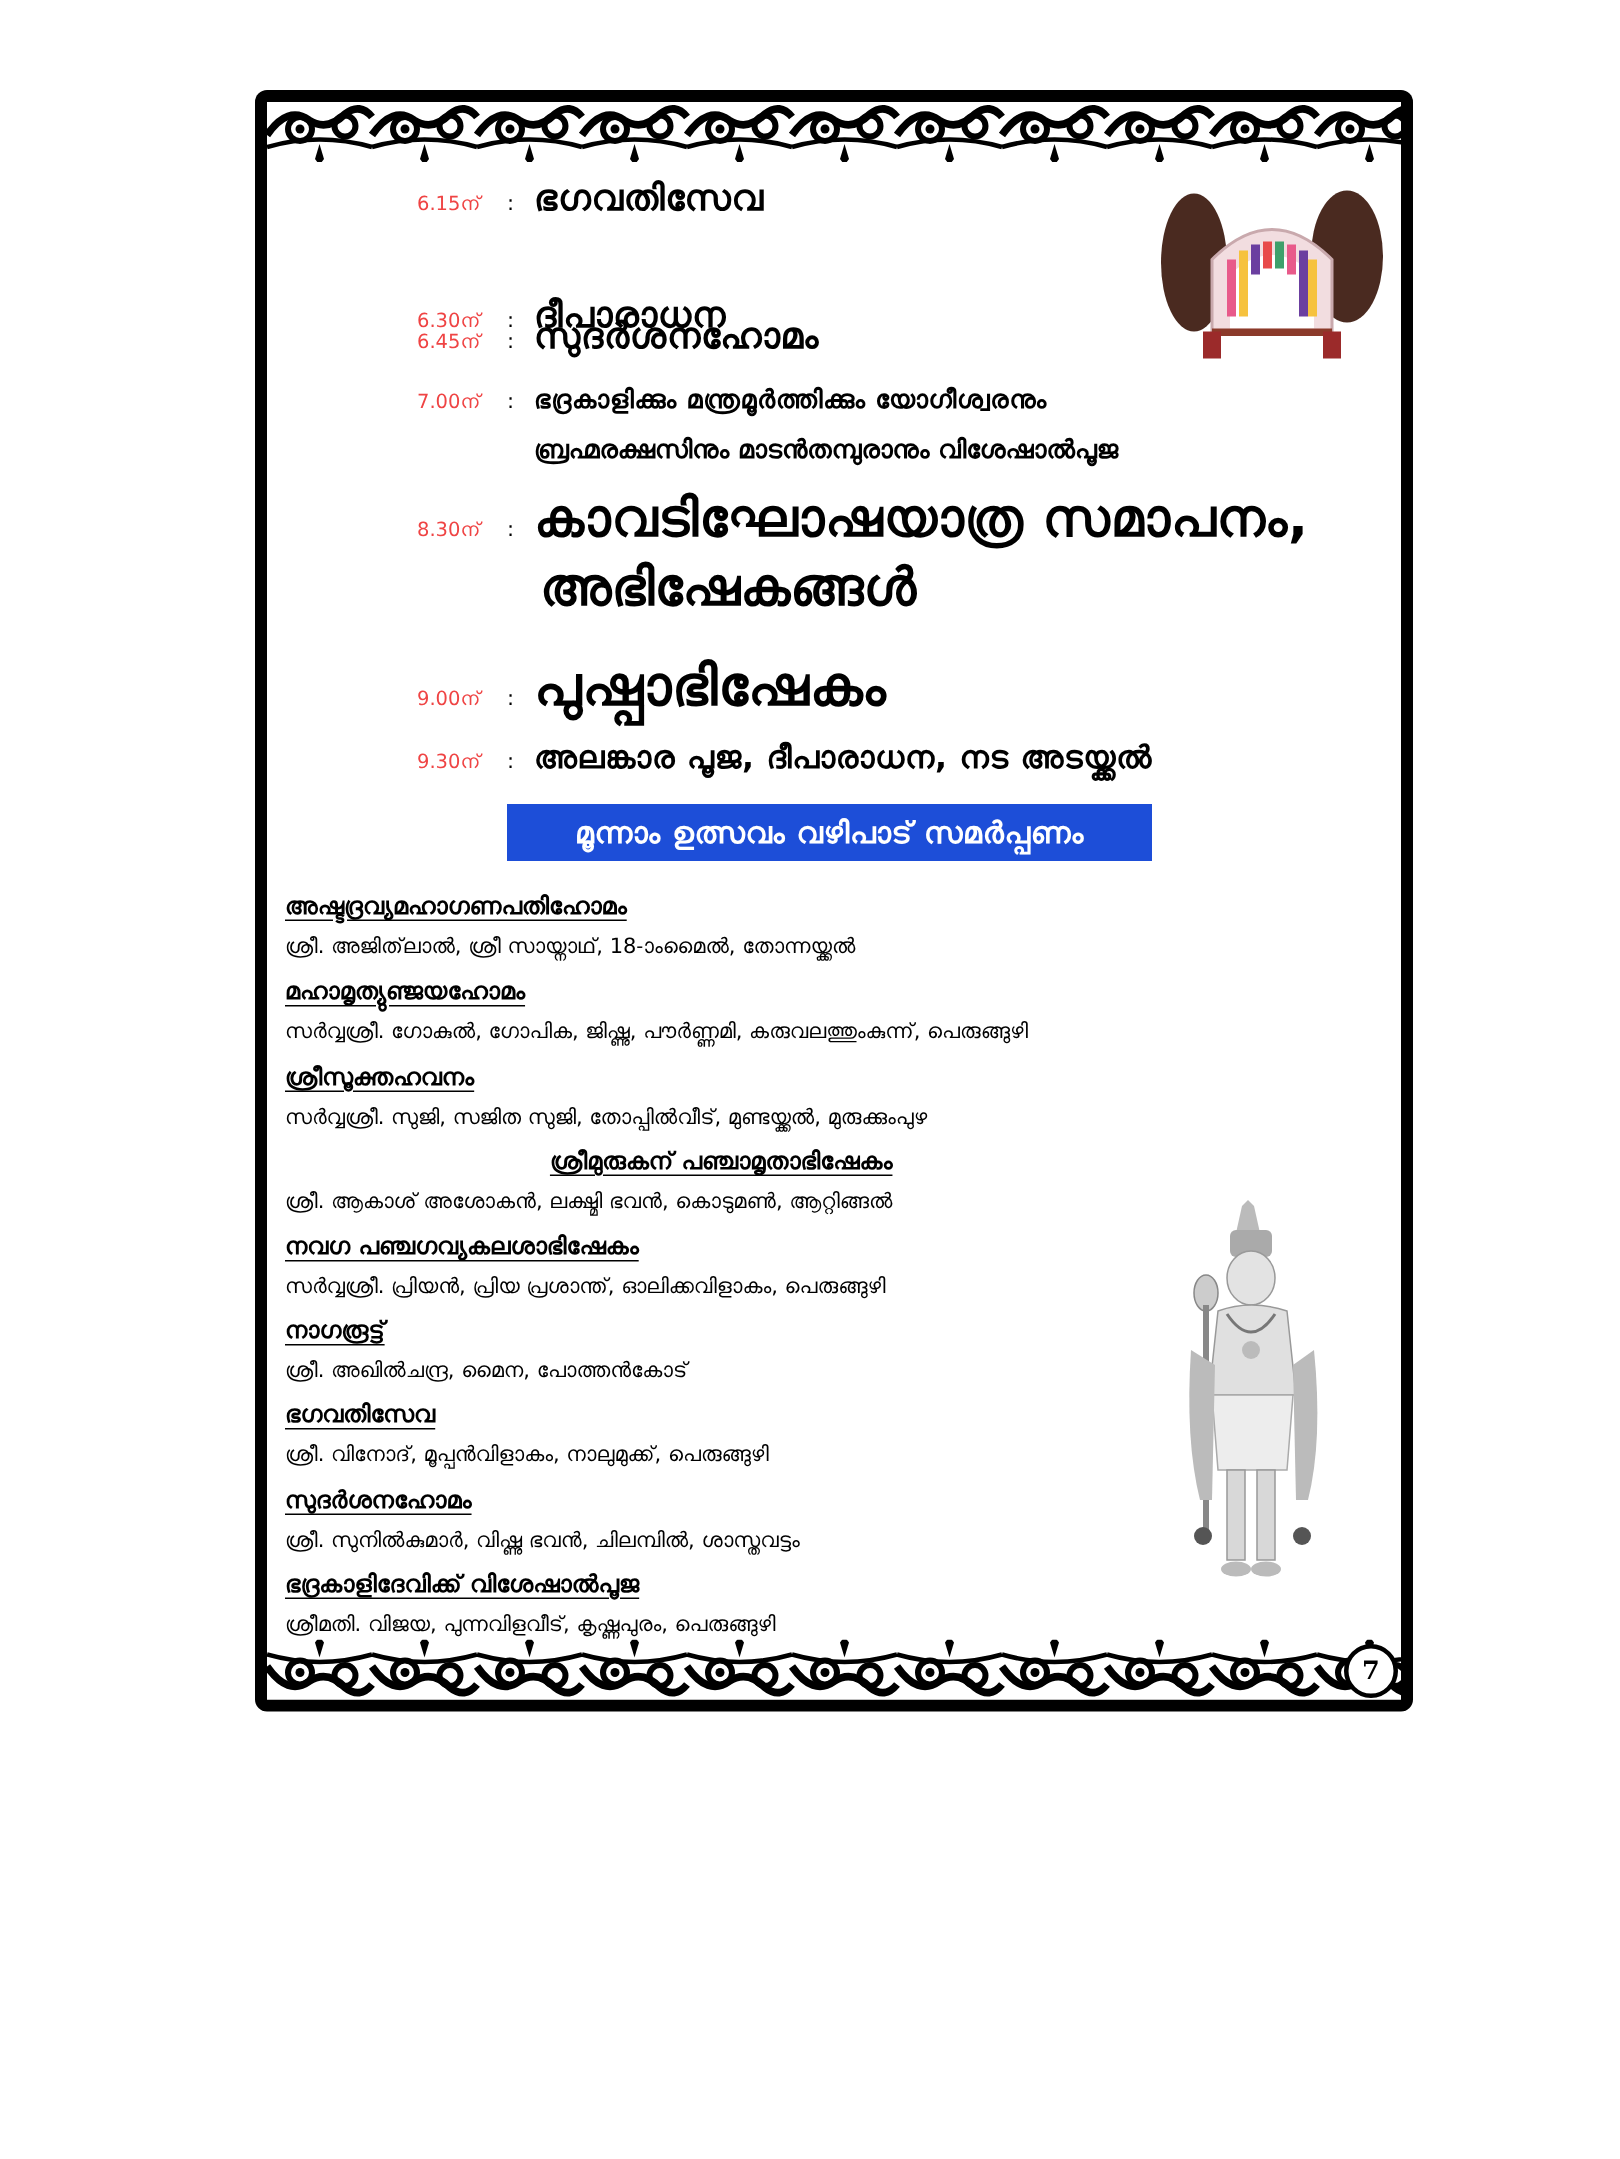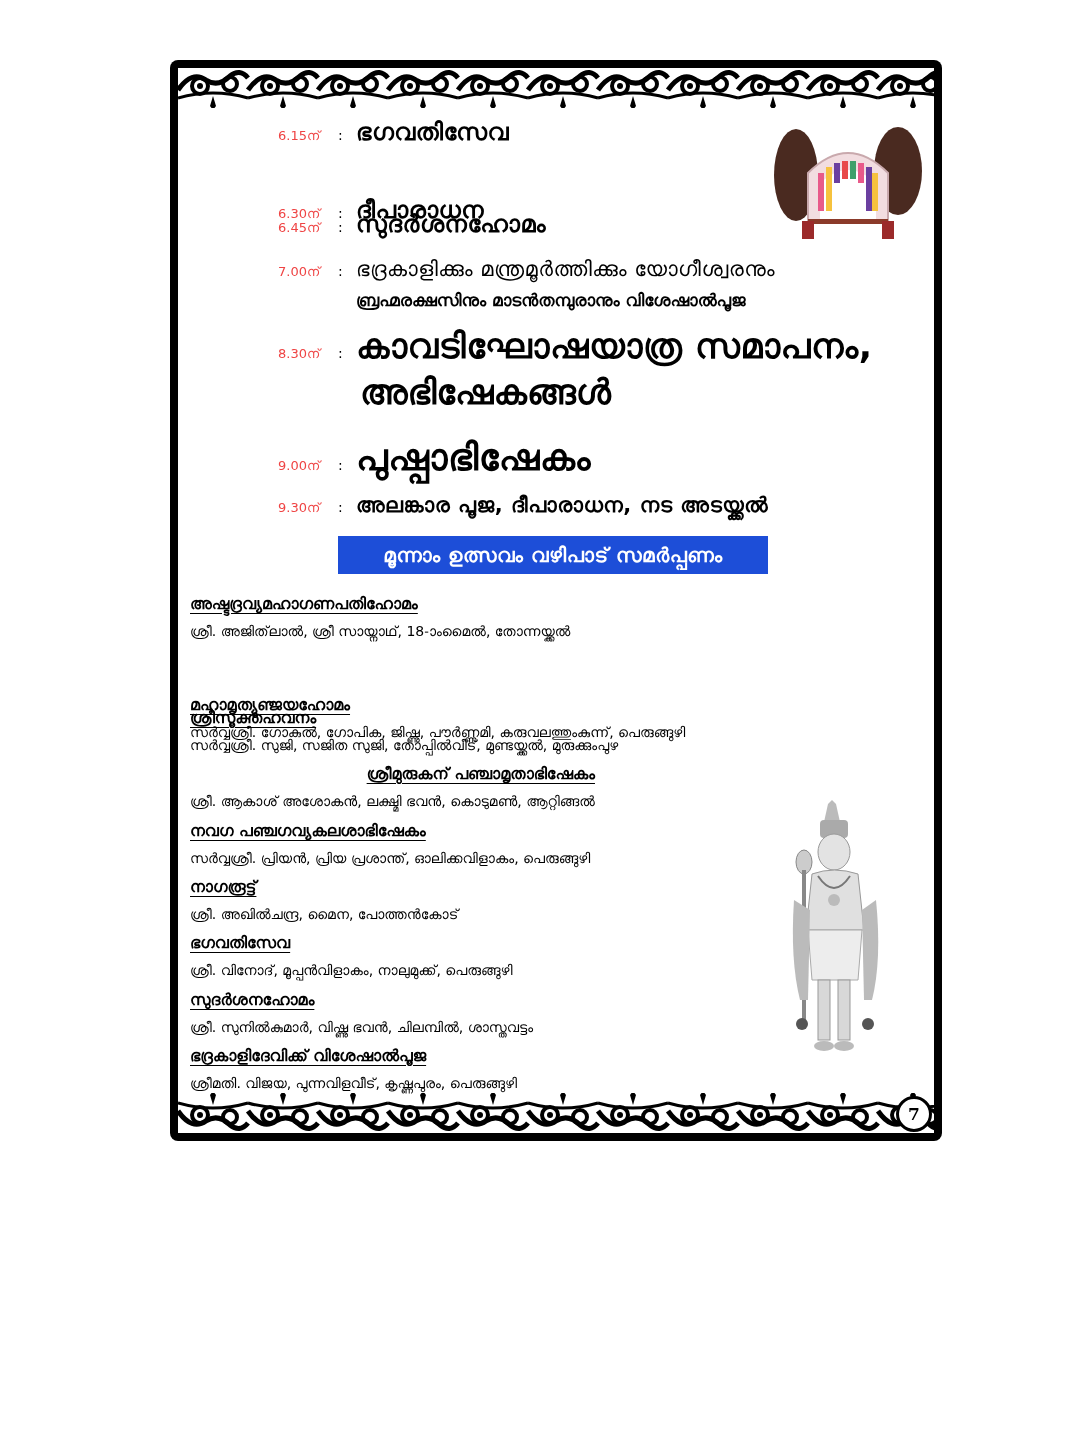--- a/index.html
+++ b/index.html
@@ -16,21 +16,21 @@
   .border-strip svg { display:block; }
 
   .page-num { position:absolute; right:10px; bottom:9px; width:36px; height:36px; border-radius:50%;
               background:#fff; border:3px solid #000; box-sizing:border-box; display:flex;
               align-items:center; justify-content:center; font-family:"DejaVu Serif", serif;
               font-weight:bold; font-size:17px; }
   .sched-row { position:absolute; display:flex; align-items:baseline; white-space:nowrap; }
   .sched-time { font-size:13px; width:60px; color:#ef4444; }
   .sched-colon { font-size:14px; width:18px; }
   .sched-text { font-size:24px; font-weight:bold; letter-spacing:0.5px; }
-  .sched-text.small { font-size:21px; font-weight:normal; }
+  .sched-text.small { font-size:17px; font-weight:bold; }
   .sched-text.big { font-size:35px; font-weight:bold; }
   .sched-cont { position:absolute; white-space:nowrap; font-weight:bold; }
 
   .banner { position:absolute; left:338px; top:536px; width:430px; height:38px; background:#1d4ed8;
             color:#fff; display:flex; align-items:center; justify-content:center;
             font-size:20px; font-weight:bold; letter-spacing:0.5px; }
 
   .offering { position:absolute; left:190px; }
   .off-title { font-size:16px; font-weight:bold; text-decoration:underline; text-underline-offset:4px;
                white-space:nowrap; }
@@ -132,21 +132,21 @@
   <span class="sched-colon">:</span>
   <span class="sched-text" style="font-size:21px;">അലങ്കാര പൂജ, ദീപാരാധന, നട അടയ്ക്കൽ</span>
 </div>
 
 <div class="banner">മൂന്നാം ഉത്സവം വഴിപാട് സമർപ്പണം</div>
 
 <div class="offering" style="top:594px;">
   <div class="off-title">അഷ്ടദ്രവ്യമഹാഗണപതിഹോമം</div>
   <div class="off-donor">ശ്രീ. അജിത്‌ലാൽ, ശ്രീ സായ്നാഥ്, 18-ാംമൈൽ, തോന്നയ്ക്കൽ</div>
 </div>
-<div class="offering" style="top:651px;margin-top:44px;">
+<div class="offering" style="top:651px;">
   <div class="off-title">മഹാമൃത്യുഞ്ജയഹോമം</div>
   <div class="off-donor">സർവ്വശ്രീ. ഗോകുൽ, ഗോപിക, ജിഷ്ണു, പൗർണ്ണമി, കരുവലത്തുംകുന്ന്, പെരുങ്ങുഴി</div>
 </div>
 <div class="offering" style="top:708px;">
   <div class="off-title">ശ്രീസൂക്തഹവനം</div>
   <div class="off-donor">സർവ്വശ്രീ. സുജി, സജിത സുജി, തോപ്പിൽവീട്, മുണ്ടയ്ക്കൽ, മുരുക്കുംപുഴ</div>
 </div>
 <div class="offering" style="top:764px;text-align:right;">
   <div class="off-title">ശ്രീമുരുകന് പഞ്ചാമൃതാഭിഷേകം</div>
   <div class="off-donor">ശ്രീ. ആകാശ് അശോകൻ, ലക്ഷ്മി ഭവൻ, കൊടുമൺ, ആറ്റിങ്ങൽ</div>

